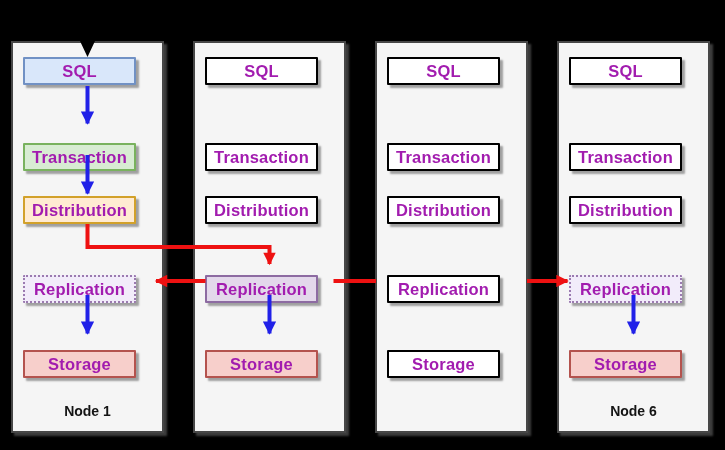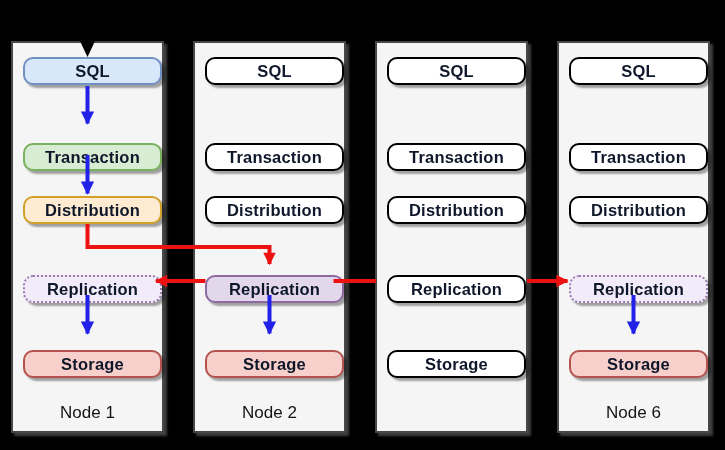--- a/index.html
+++ b/index.html
@@ -7,37 +7,37 @@
     position:relative;width:725px;height:450px;background:#000;overflow:hidden;
     font-family:"Liberation Sans","DejaVu Sans",sans-serif;
   }
   .node-panel{
     position:absolute;top:41px;width:153px;height:392px;box-sizing:border-box;
     background:#f5f5f5;border:2px solid #474747;
     box-shadow:3px 3px 2px rgba(70,70,70,0.85);
   }
   #node0{left:11px}#node1{left:193px}#node2{left:375px}#node3{left:557px}
   .dbox{
-    position:absolute;left:10px;width:139px;height:28px;box-sizing:border-box;
-    border:2.5px solid #000;border-radius:10px;
+    position:absolute;left:10px;width:113px;height:28px;box-sizing:border-box;
+    border:2.5px solid #000;border-radius:1px;
     display:flex;align-items:center;justify-content:center;
-    font-size:16.5px;font-weight:700;color:#0f172a;letter-spacing:.2px;
+    font-size:16.5px;font-weight:700;color:#a21caf;letter-spacing:.2px;
     box-shadow:3px 3px 2px rgba(0,0,0,0.35);
   }
   .r0{top:14px}.r1{top:100px}.r2{top:153px}.r3{top:232px}.r4{top:307px}
   .v-blue{background:#d9e7fa;border-color:#7191c4}
   .v-green{background:#d8ecd3;border-color:#79b25e}
   .v-orange{background:#ffebd2;border-color:#d2a12a}
   .v-purple{background:#e3d8eb;border-color:#8d6ba2}
   .v-purple-dotted{background:#f2ecfa;border:2.5px dotted #9b7ab0}
   .v-red{background:#f7cfcb;border-color:#b4534e}
   .v-white{background:#ffffff;border-color:#000000}
   .node-label{
     position:absolute;left:0;right:0;top:360px;text-align:center;
-    font-size:17px;font-weight:400;color:#141414;
+    font-size:14px;font-weight:700;color:#141414;
   }
   #edges{position:absolute;left:0;top:0;width:725px;height:450px;pointer-events:none;z-index:5}
 </style>
 </head>
 <body>
 
 <div id="canvas">
 
   <div class="node-panel" id="node0">
     <div class="dbox r0 v-blue">SQL</div>
@@ -47,21 +47,20 @@
     <div class="dbox r4 v-red">Storage</div>
     <div class="node-label">Node 1</div>
   </div>
 
   <div class="node-panel" id="node1">
     <div class="dbox r0 v-white">SQL</div>
     <div class="dbox r1 v-white">Transaction</div>
     <div class="dbox r2 v-white">Distribution</div>
     <div class="dbox r3 v-purple">Replication</div>
     <div class="dbox r4 v-red">Storage</div>
-    <div class="node-label">Node 2</div>
   </div>
 
   <div class="node-panel" id="node2">
     <div class="dbox r0 v-white">SQL</div>
     <div class="dbox r1 v-white">Transaction</div>
     <div class="dbox r2 v-white">Distribution</div>
     <div class="dbox r3 v-white">Replication</div>
     <div class="dbox r4 v-white">Storage</div>
   </div>
 

